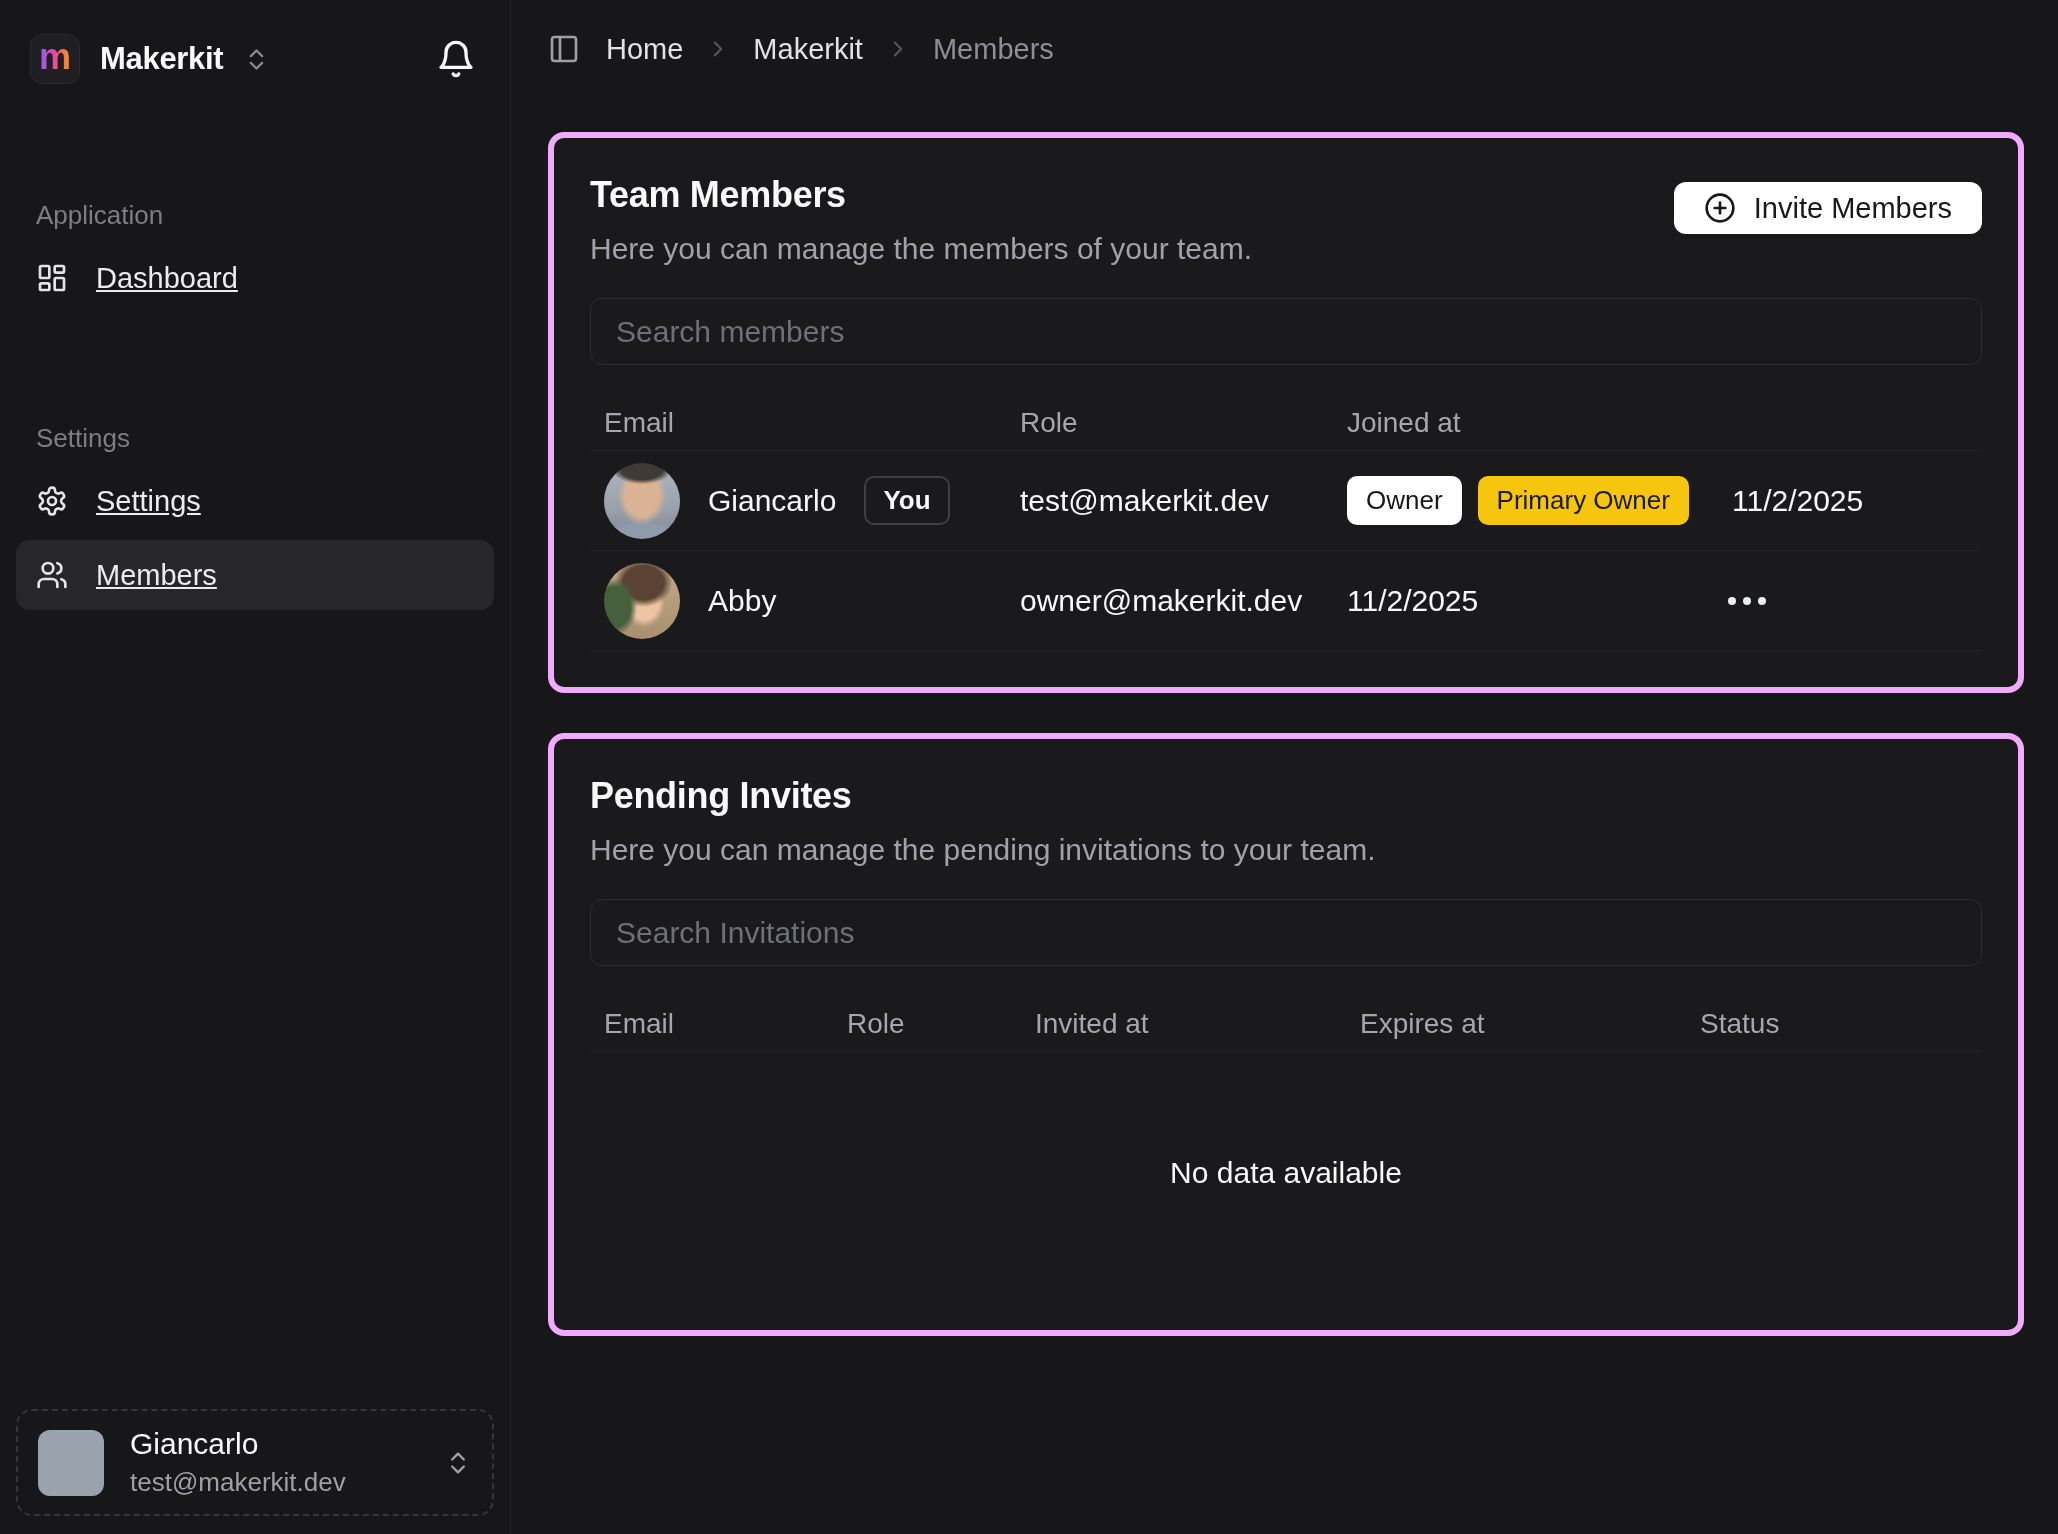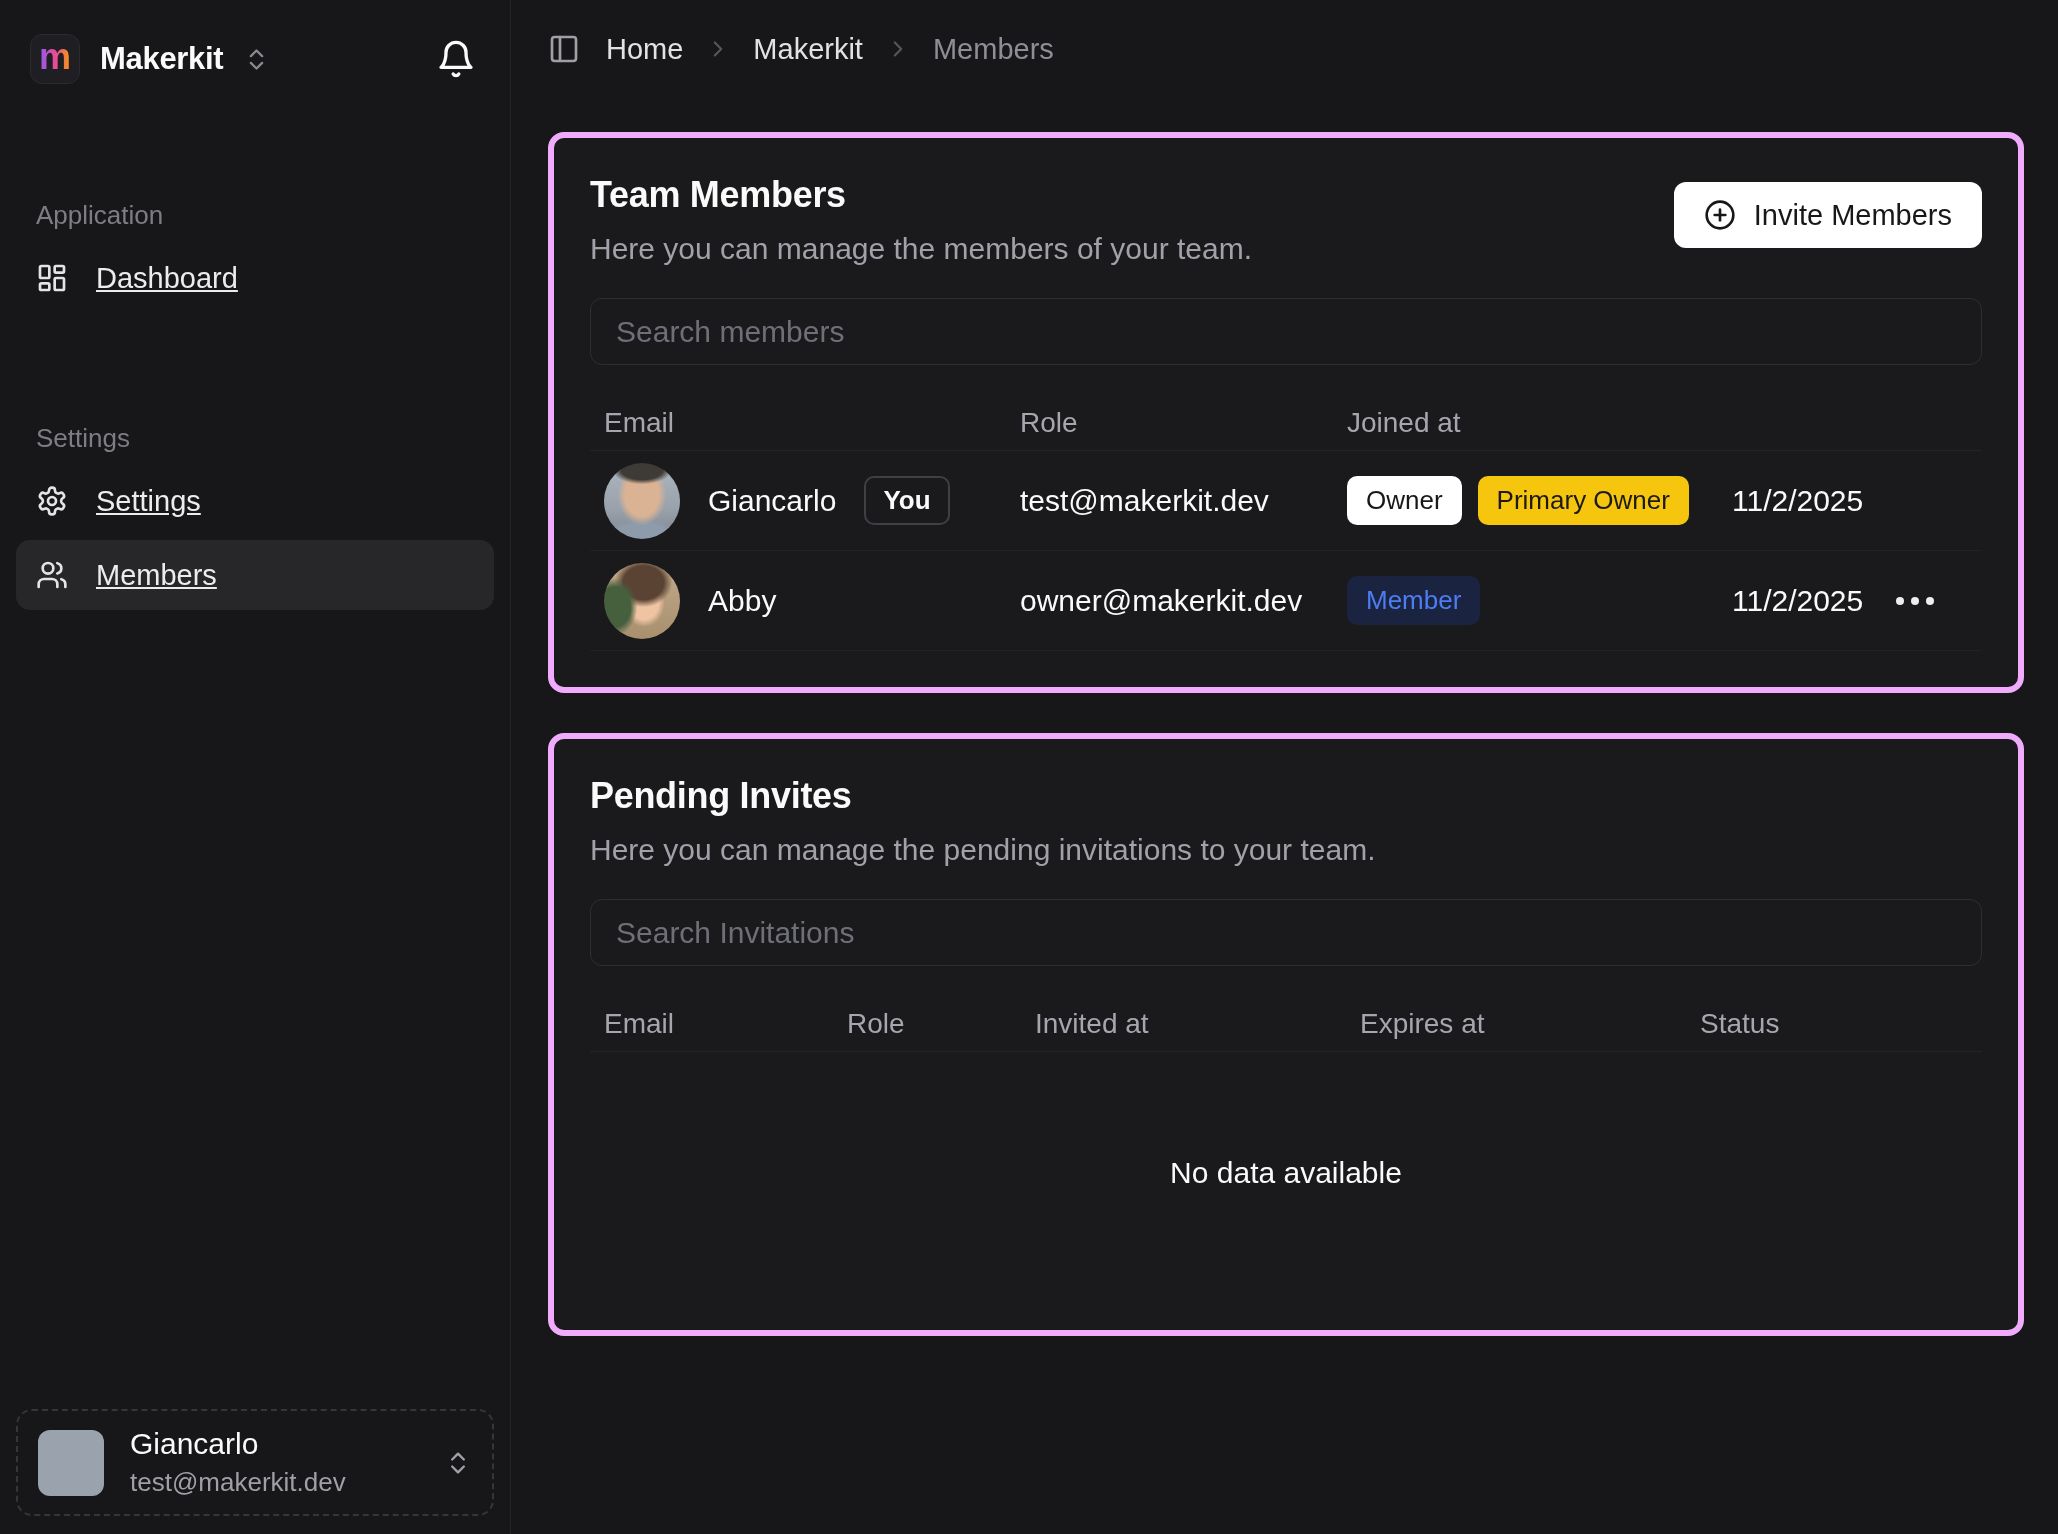--- a/index.html
+++ b/index.html
@@ -111,21 +111,21 @@
   .card.second { margin-top: 40px; }
 
   .card-head { display: flex; justify-content: space-between; align-items: flex-start; }
   .card-title { font-size: 36px; font-weight: 700; letter-spacing: -0.3px; color: #fafafa; }
   .card-subtitle { font-size: 30px; color: #a1a1aa; margin-top: 16px; }
 
   .invite-btn {
     display: flex; align-items: center; gap: 18px;
     background: #ffffff; color: #18181b;
     border: none; border-radius: 12px; cursor: pointer;
-    height: 66px; padding: 0 30px;
+    height: 52px; padding: 0 30px;
     font-size: 29px; font-weight: 500; font-family: inherit;
     margin-top: 8px;
   }
 
   .search-input {
     width: 100%; height: 67px;
     margin-top: 32px;
     background: transparent;
     border: 1px solid #2e2e33; border-radius: 12px;
     color: #fafafa; font-size: 30px; font-family: inherit;
@@ -341,23 +341,20 @@
       <div class="cell">11/2/2025</div>
       <div></div>
     </div>
 
     <div class="member-row members-grid">
       <div class="cell name-cell">
         <span class="row-avatar avatar-abby"></span>
         <span>Abby</span>
       </div>
       <div class="cell">owner@makerkit.dev</div>
-      <div class="cell roles-cell">
-        <span class="badge badge-member">Member</span>
-      </div>
       <div class="cell">11/2/2025</div>
       <button class="row-menu-btn">
         <i></i>
           <i></i>
           <i></i>
       </button>
     </div>
   </section>
 
   <section class="card second">

